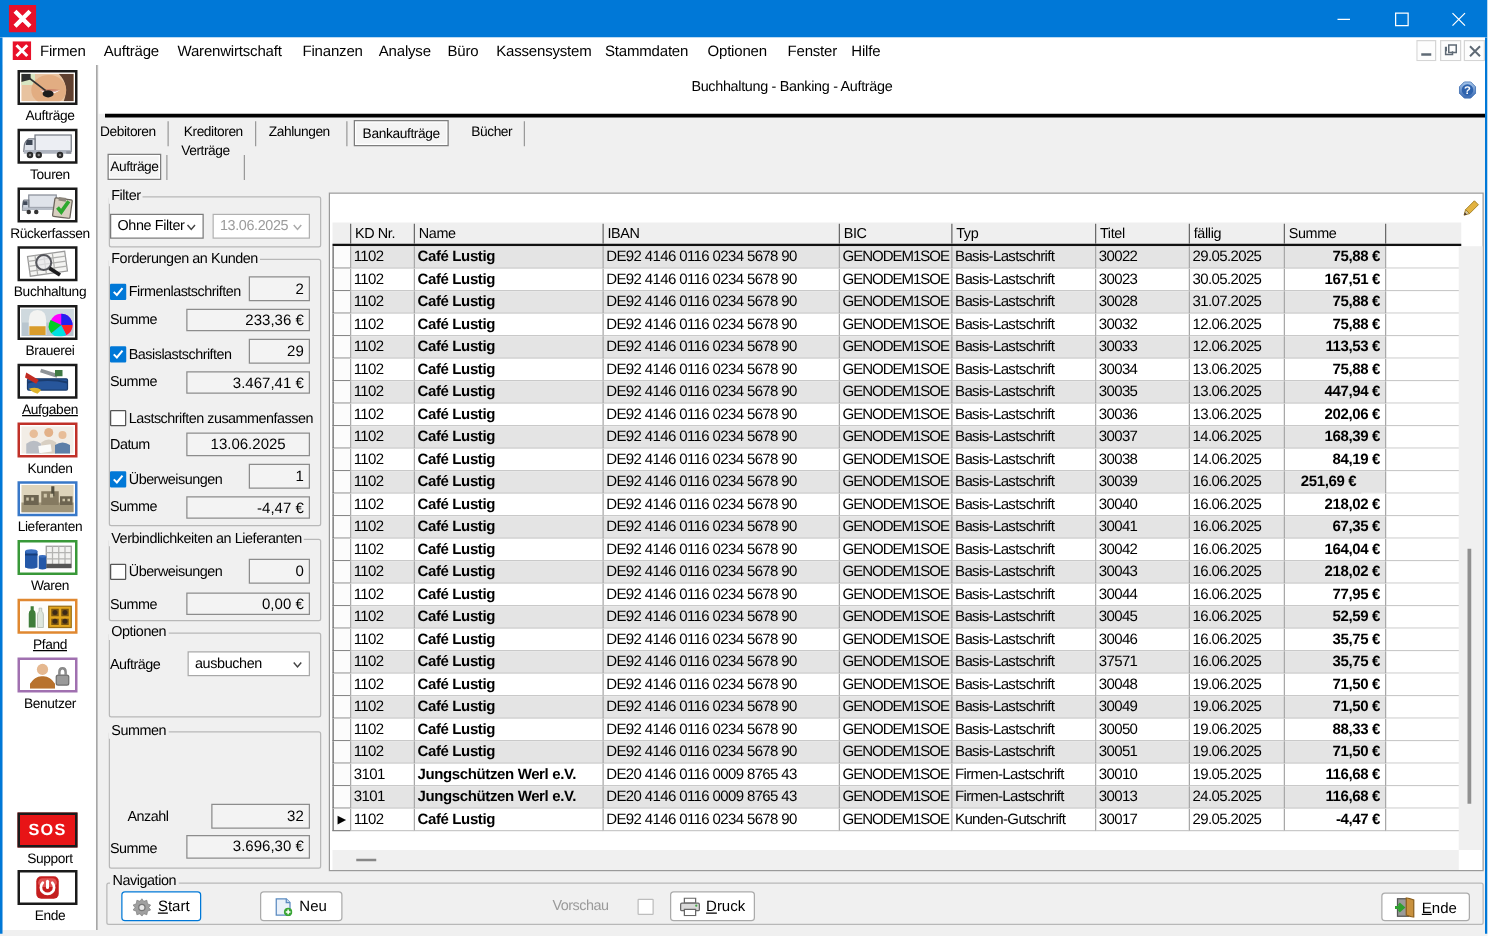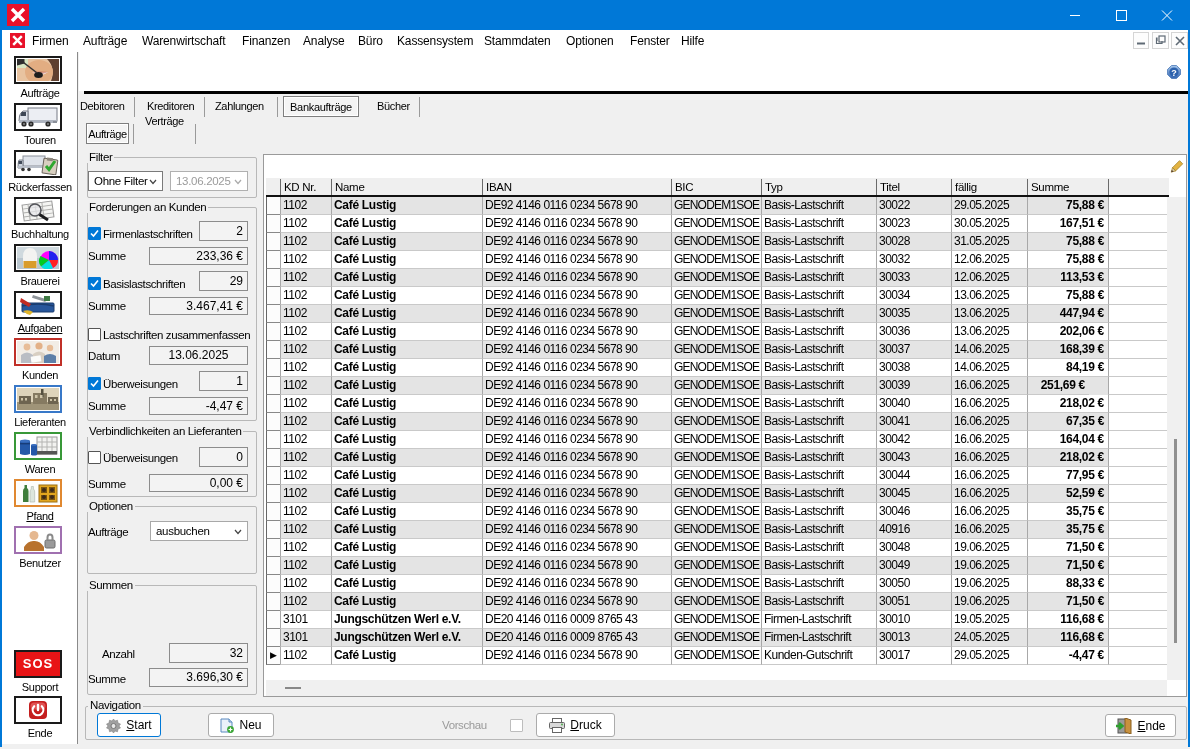--- a/index.html
+++ b/index.html
@@ -269,20 +269,21 @@
       <svg width="42" height="22" viewBox="0 0 42 22">
         <rect x="12" y="2" width="18" height="18" rx="4" fill="#c41e1e"></rect>
         <rect x="13.5" y="3.5" width="15" height="7" rx="3.5" fill="#e05252"></rect>
         <path d="M21 6 L21 11" stroke="#fff" stroke-width="2.4" stroke-linecap="round"></path>
         <path d="M17.2 7.2 A5.3 5.3 0 1 0 24.8 7.2" stroke="#fff" stroke-width="2.2" fill="none" stroke-linecap="round"></path>
       </svg>
     </div>
 <div class="slab" style="top:675px;">Ende</div>
 </div>
 <div id="headerband">
+    <div class="t">Buchhaltung - Banking - Aufträge</div>
  <svg class="abs" style="left:1088px;top:13px;" width="14" height="14" viewBox="0 0 14 14">
       <defs>
         <linearGradient id="hg" x1="0" y1="0" x2="0" y2="1">
           <stop offset="0" stop-color="#a8c8ec"></stop>
           <stop offset="1" stop-color="#3465b0"></stop>
         </linearGradient>
       </defs>
       <path d="M4.5 0.5 L9.5 0.5 L13.5 4.5 L13.5 9.5 L9.5 13.5 L4.5 13.5 L0.5 9.5 L0.5 4.5 Z" fill="url(#hg)" stroke="#4a78b8" stroke-width="0.8"></path>
       <circle cx="7" cy="7" r="4.6" fill="#2d62ad"></circle>
       <text x="7" y="10.6" text-anchor="middle" font-size="9" font-weight="bold" fill="#fff" font-family="Liberation Sans">?</text>
@@ -408,21 +409,21 @@
       <div class="c" style="left:842px;width:61px;background:#fff;"></div>
     </div>
 <div class="row" style="top:78px;background:#e4e4e4;">
       <div class="mk"></div>
       <div class="c" style="left:14px;width:51px;">1102</div>
       <div class="c b" style="left:65px;width:151px;">Café Lustig</div>
       <div class="c" style="left:216px;width:189px;">DE92 4146 0116 0234 5678 90</div>
       <div class="c bic" style="left:405px;width:90px;">GENODEM1SOE</div>
       <div class="c" style="left:495px;width:115px;">Basis-Lastschrift</div>
       <div class="c" style="left:610px;width:75px;">30028</div>
-      <div class="c" style="left:685px;width:76px;">31.05.2025</div>
+      <div class="c" style="left:685px;width:76px;">31.07.2025</div>
       <div class="c b r" style="left:761px;width:81px;">75,88 €</div>
       <div class="c" style="left:842px;width:61px;background:#fff;"></div>
     </div>
 <div class="row" style="top:96px;background:#ffffff;">
       <div class="mk"></div>
       <div class="c" style="left:14px;width:51px;">1102</div>
       <div class="c b" style="left:65px;width:151px;">Café Lustig</div>
       <div class="c" style="left:216px;width:189px;">DE92 4146 0116 0234 5678 90</div>
       <div class="c bic" style="left:405px;width:90px;">GENODEM1SOE</div>
       <div class="c" style="left:495px;width:115px;">Basis-Lastschrift</div>
@@ -599,21 +600,21 @@
       <div class="c b r" style="left:761px;width:81px;">35,75 €</div>
       <div class="c" style="left:842px;width:61px;background:#fff;"></div>
     </div>
 <div class="row" style="top:366px;background:#e4e4e4;">
       <div class="mk"></div>
       <div class="c" style="left:14px;width:51px;">1102</div>
       <div class="c b" style="left:65px;width:151px;">Café Lustig</div>
       <div class="c" style="left:216px;width:189px;">DE92 4146 0116 0234 5678 90</div>
       <div class="c bic" style="left:405px;width:90px;">GENODEM1SOE</div>
       <div class="c" style="left:495px;width:115px;">Basis-Lastschrift</div>
-      <div class="c" style="left:610px;width:75px;">40916</div>
+      <div class="c" style="left:610px;width:75px;">37571</div>
       <div class="c" style="left:685px;width:76px;">16.06.2025</div>
       <div class="c b r" style="left:761px;width:81px;">35,75 €</div>
       <div class="c" style="left:842px;width:61px;background:#fff;"></div>
     </div>
 <div class="row" style="top:384px;background:#ffffff;">
       <div class="mk"></div>
       <div class="c" style="left:14px;width:51px;">1102</div>
       <div class="c b" style="left:65px;width:151px;">Café Lustig</div>
       <div class="c" style="left:216px;width:189px;">DE92 4146 0116 0234 5678 90</div>
       <div class="c bic" style="left:405px;width:90px;">GENODEM1SOE</div>
@@ -716,21 +717,21 @@
  <svg width="14" height="15" viewBox="0 0 14 15">
       <path d="M1 1 L9 1 L12 4 L12 14 L1 14 Z" fill="#eaf1fa" stroke="#5a8ac0"></path>
       <path d="M9 1 L9 4 L12 4" fill="#c6d9ee" stroke="#5a8ac0"></path>
       <circle cx="10.5" cy="11.5" r="3.4" fill="#3aa635"></circle>
       <path d="M10.5 9.6 L10.5 13.4 M8.6 11.5 L12.4 11.5" stroke="#fff" stroke-width="1.2"></path>
     </svg>
  <span>Neu</span>
   </div>
 <div class="lab" style="left:442px;top:719px;color:#9a9a9a;">Vorschau</div>
 <div class="cb off" style="left:510px;top:719px;border-color:#bdbdbd;"></div>
-<div class="btn" style="left:536px;top:713px;width:79px;">
+<div class="btn" style="left:536px;top:713px;width:68px;">
  <svg width="16" height="15" viewBox="0 0 16 15">
       <rect x="3.5" y="0.5" width="9" height="4" fill="#fff" stroke="#666"></rect>
       <rect x="0.5" y="4.5" width="15" height="6" rx="1" fill="#d9d9d9" stroke="#666"></rect>
       <rect x="3.5" y="9.5" width="9" height="5" fill="#fff" stroke="#666"></rect>
       <circle cx="13" cy="6.5" r="0.9" fill="#4a4"></circle>
     </svg>
  <span><u>D</u>ruck</span>
   </div>
 <div class="btn" style="left:1105px;top:714px;width:71px;height:23px;">
  <svg width="17" height="16" viewBox="0 0 17 16">

